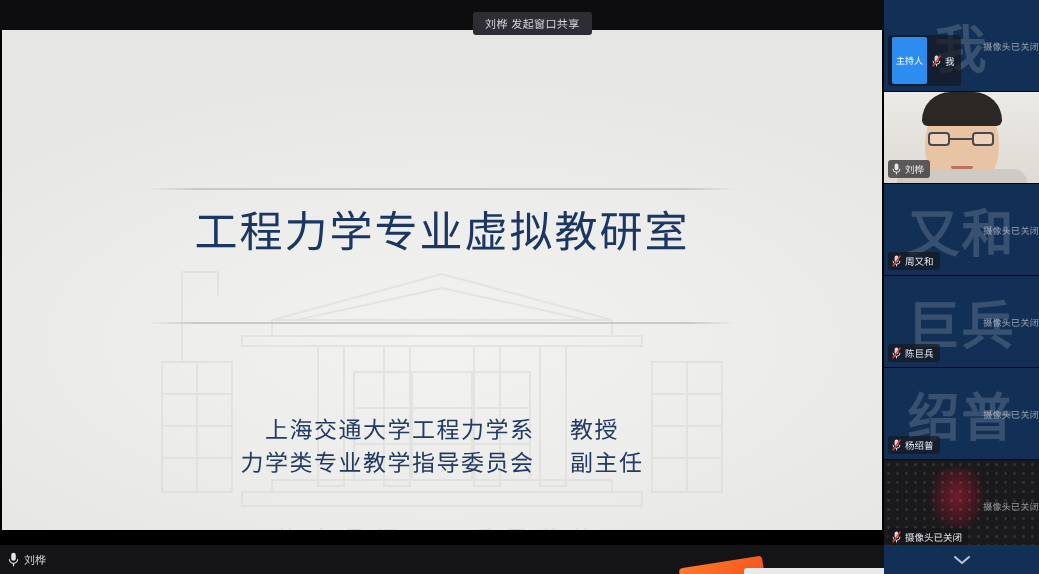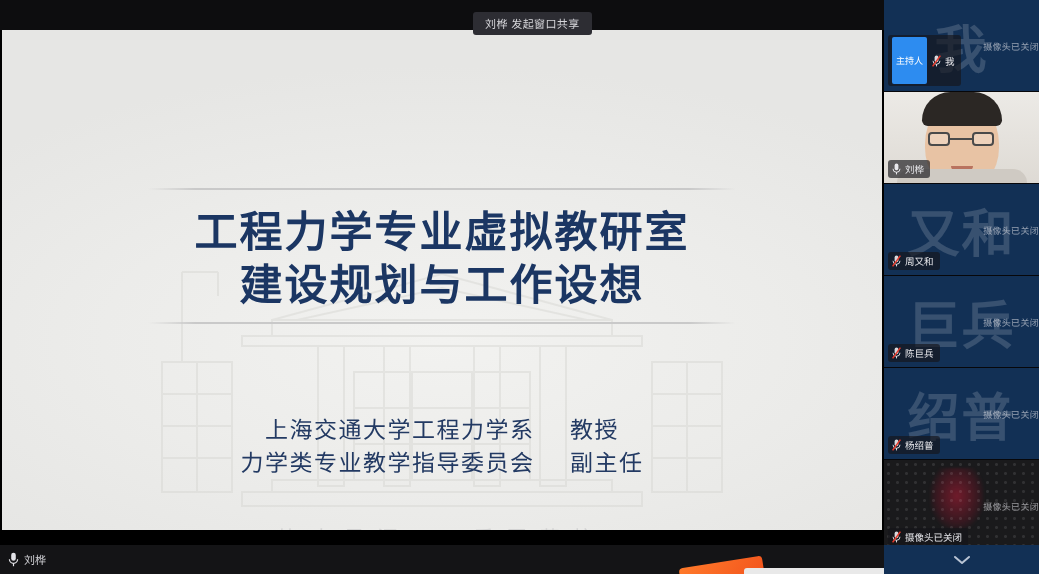--- a/index.html
+++ b/index.html
@@ -54,21 +54,21 @@
   .rule{
     position:absolute; left:146px; width:588px; height:2px;
     background:linear-gradient(90deg,rgba(196,196,196,0) 0%,#c9c9c9 8%,#c9c9c9 92%,rgba(196,196,196,0) 100%);
   }
   .rule.top{ top:158px; }
   .rule.bot{ top:292px; }
 
   .main-title{
     position:absolute; top:176px; left:0; right:0;
     text-align:center; color:#1b3663;
-    font-weight:bold; font-size:43px; line-height:1.23;
+    font-weight:normal; font-size:43px; line-height:1.23;
     letter-spacing:2px;
     font-family:"DejaVu Sans","Liberation Sans",sans-serif;
   }
   .main-title .ln{ display:block; }
 
   .speaker{
     position:absolute; top:333px; left:0; right:0;
     text-align:center; color:#1b3663;
     font-weight:bold; font-size:34px; letter-spacing:10px;
     font-family:"DejaVu Sans","Liberation Sans",sans-serif;
@@ -226,21 +226,20 @@
           </g>
         </svg>
       </div>
 
       <div class="slide-inner">
 
         <div class="rule top"></div>
 
         <div class="main-title">
           <span class="ln">工程力学专业虚拟教研室</span>
-          <span class="ln">建设规划与工作设想</span>
         </div>
 
         <div class="rule bot"></div>
 
 
         <div class="affil">
           <span class="ln">
             <span>上海交通大学工程力学系</span>
             <span class="sp"></span>
             <span>教授</span>

